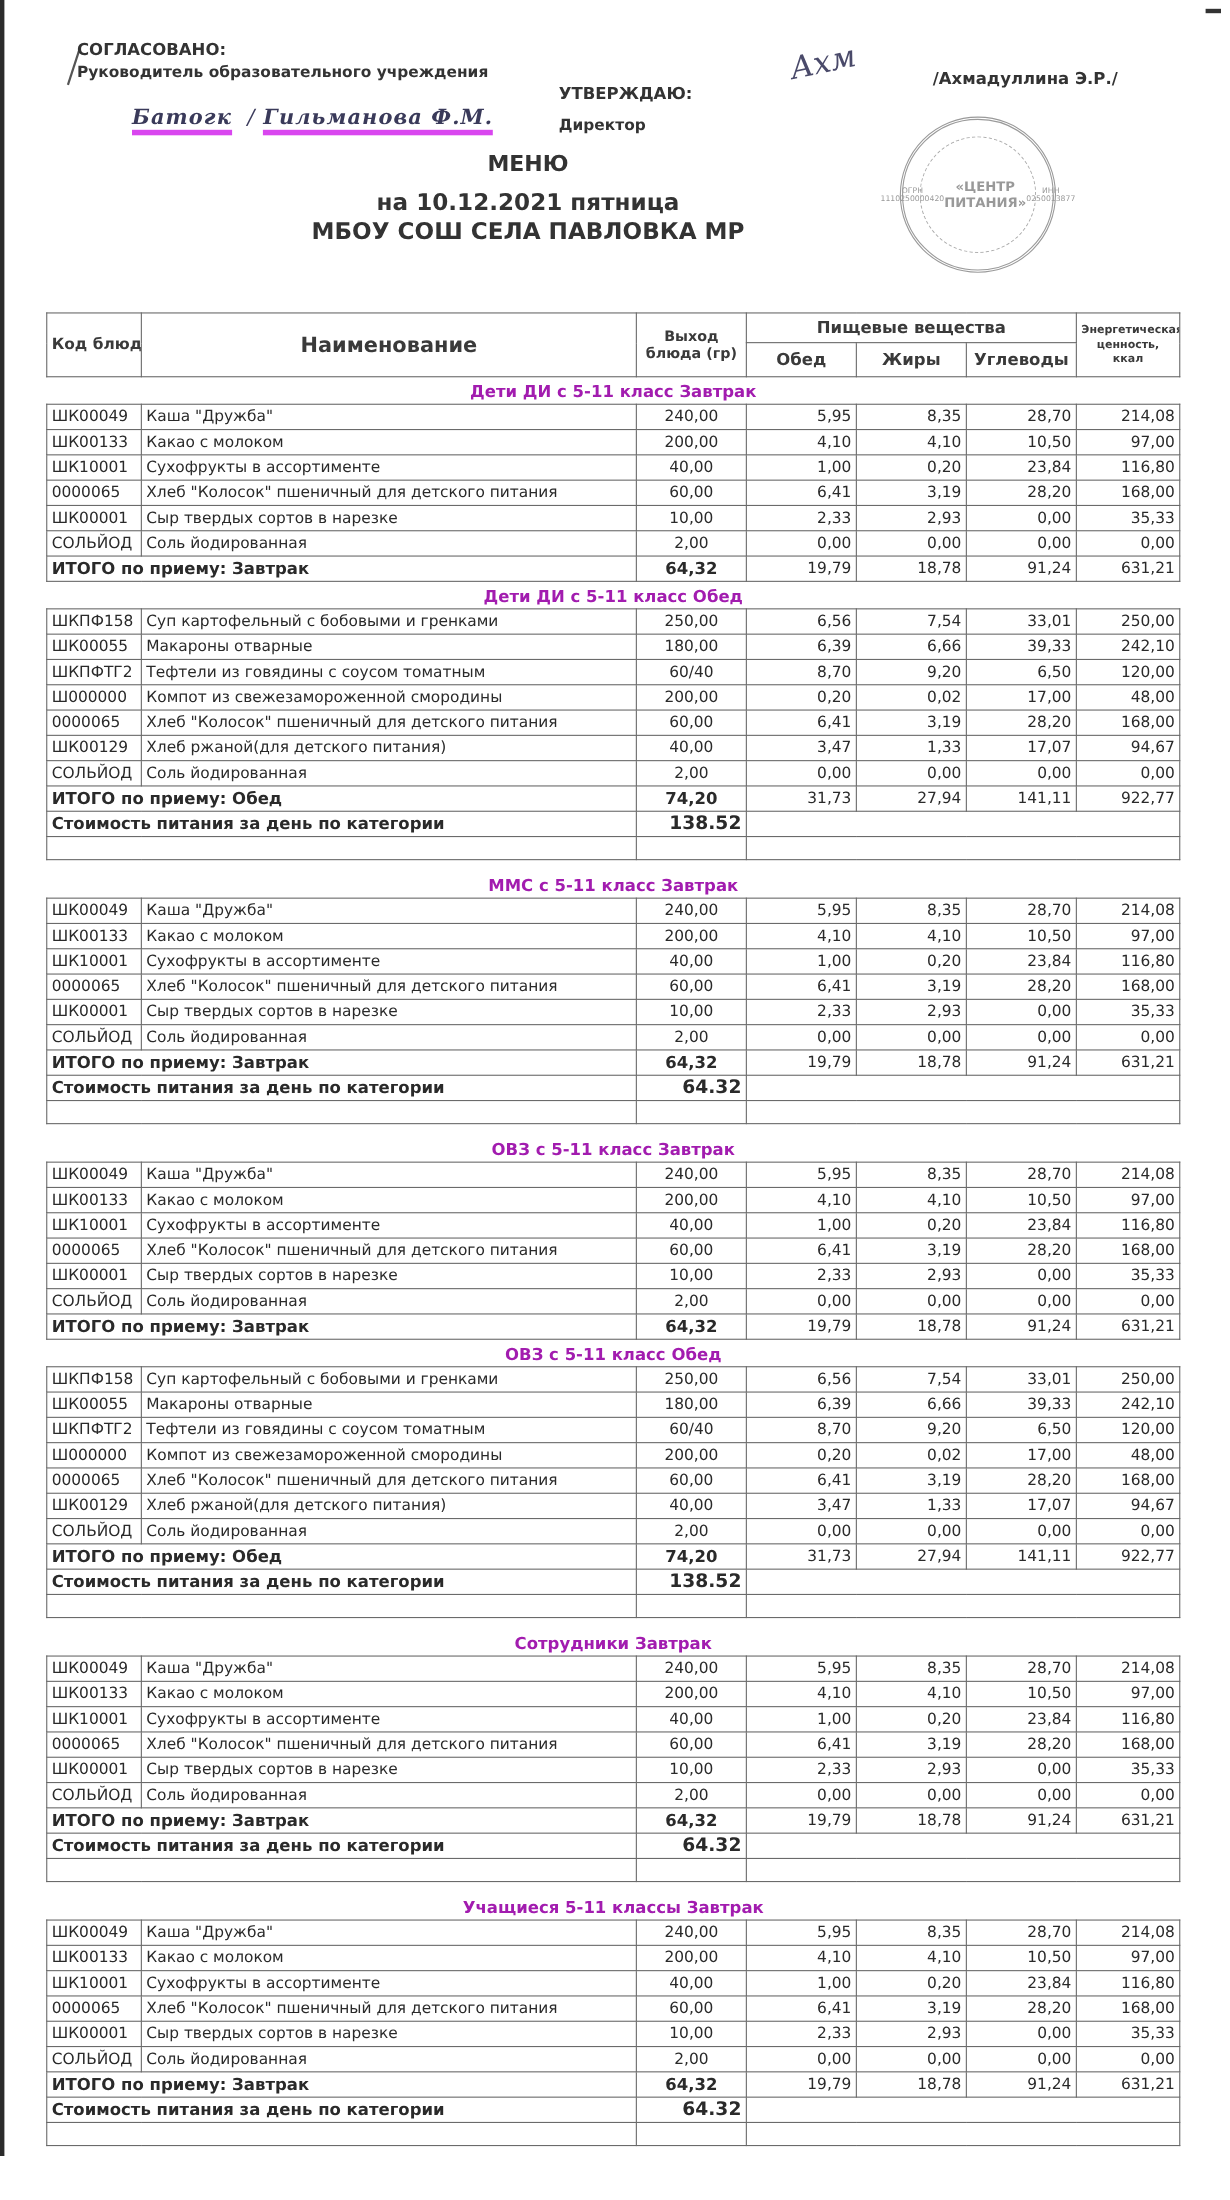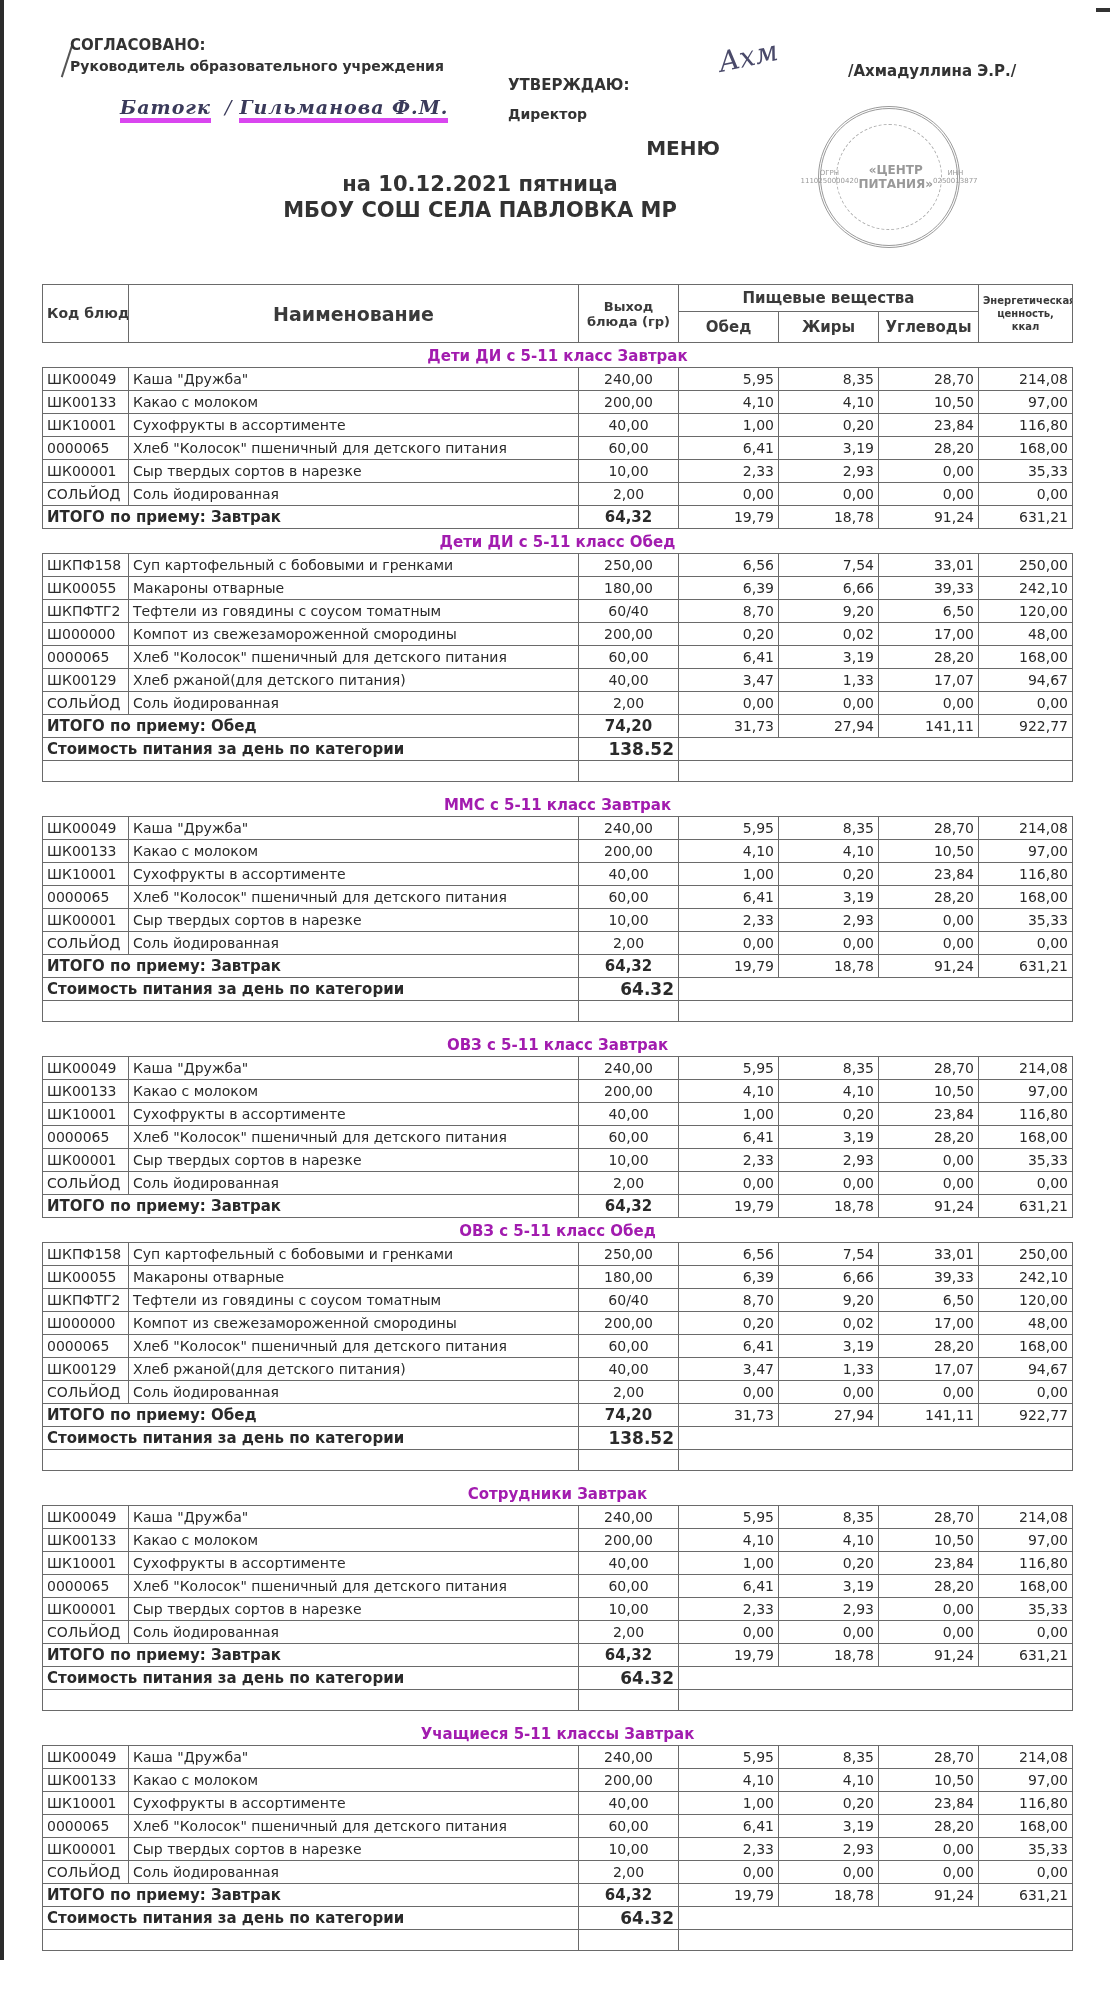--- a/index.html
+++ b/index.html
@@ -24,21 +24,21 @@
   .director-name { position: absolute; left: 848px; top: 62px; font-size: 15px; font-weight: bold; color: #333; }
 
   .stamp { position: absolute; left: 818px; top: 106px; width: 136px; height: 136px; border-radius: 50%;
            border: 3px double #9a9a9a; display: flex; align-items: center; justify-content: center; text-align: center; }
   .stamp .inner { width: 104px; height: 104px; border-radius: 50%; border: 1px dashed #b0b0b0;
                   display: flex; flex-direction: row; align-items: center; justify-content: center; }
   .stamp .st1 { font-size: 7px; color: #999; }
   .stamp .st2 { font-size: 12px; font-weight: bold; color: #999; line-height: 14px; }
 
   .title-block { position: absolute; left: 240px; top: 136px; width: 480px; text-align: center; color: #333; font-weight: bold; }
-  .title-block .m1 { font-size: 20px; text-align: right; }
+  .title-block .m1 { font-size: 20px; }
   .title-block .m2 { font-size: 21px; margin-top: 12px; }
   .title-block .m3 { font-size: 21px; margin-top: 2px; }
 
   table { border-collapse: collapse; position: absolute; left: 42px; width: 1030px; table-layout: fixed; font-size: 14px; }
   td, th { border: 1px solid #6a6a6a; padding: 0 4px; height: 22px; white-space: nowrap; overflow: hidden; }
   col.c-code { width: 86px; } col.c-name { width: 450px; } col.c-out { width: 100px; }
   col.c-b { width: 100px; } col.c-f { width: 100px; } col.c-u { width: 100px; } col.c-e { width: 94px; }
   th { font-weight: bold; color: #3a3a3a; }
   .th-code { font-size: 14px; line-height: 17px; }
   .th-name { font-size: 19px; }

